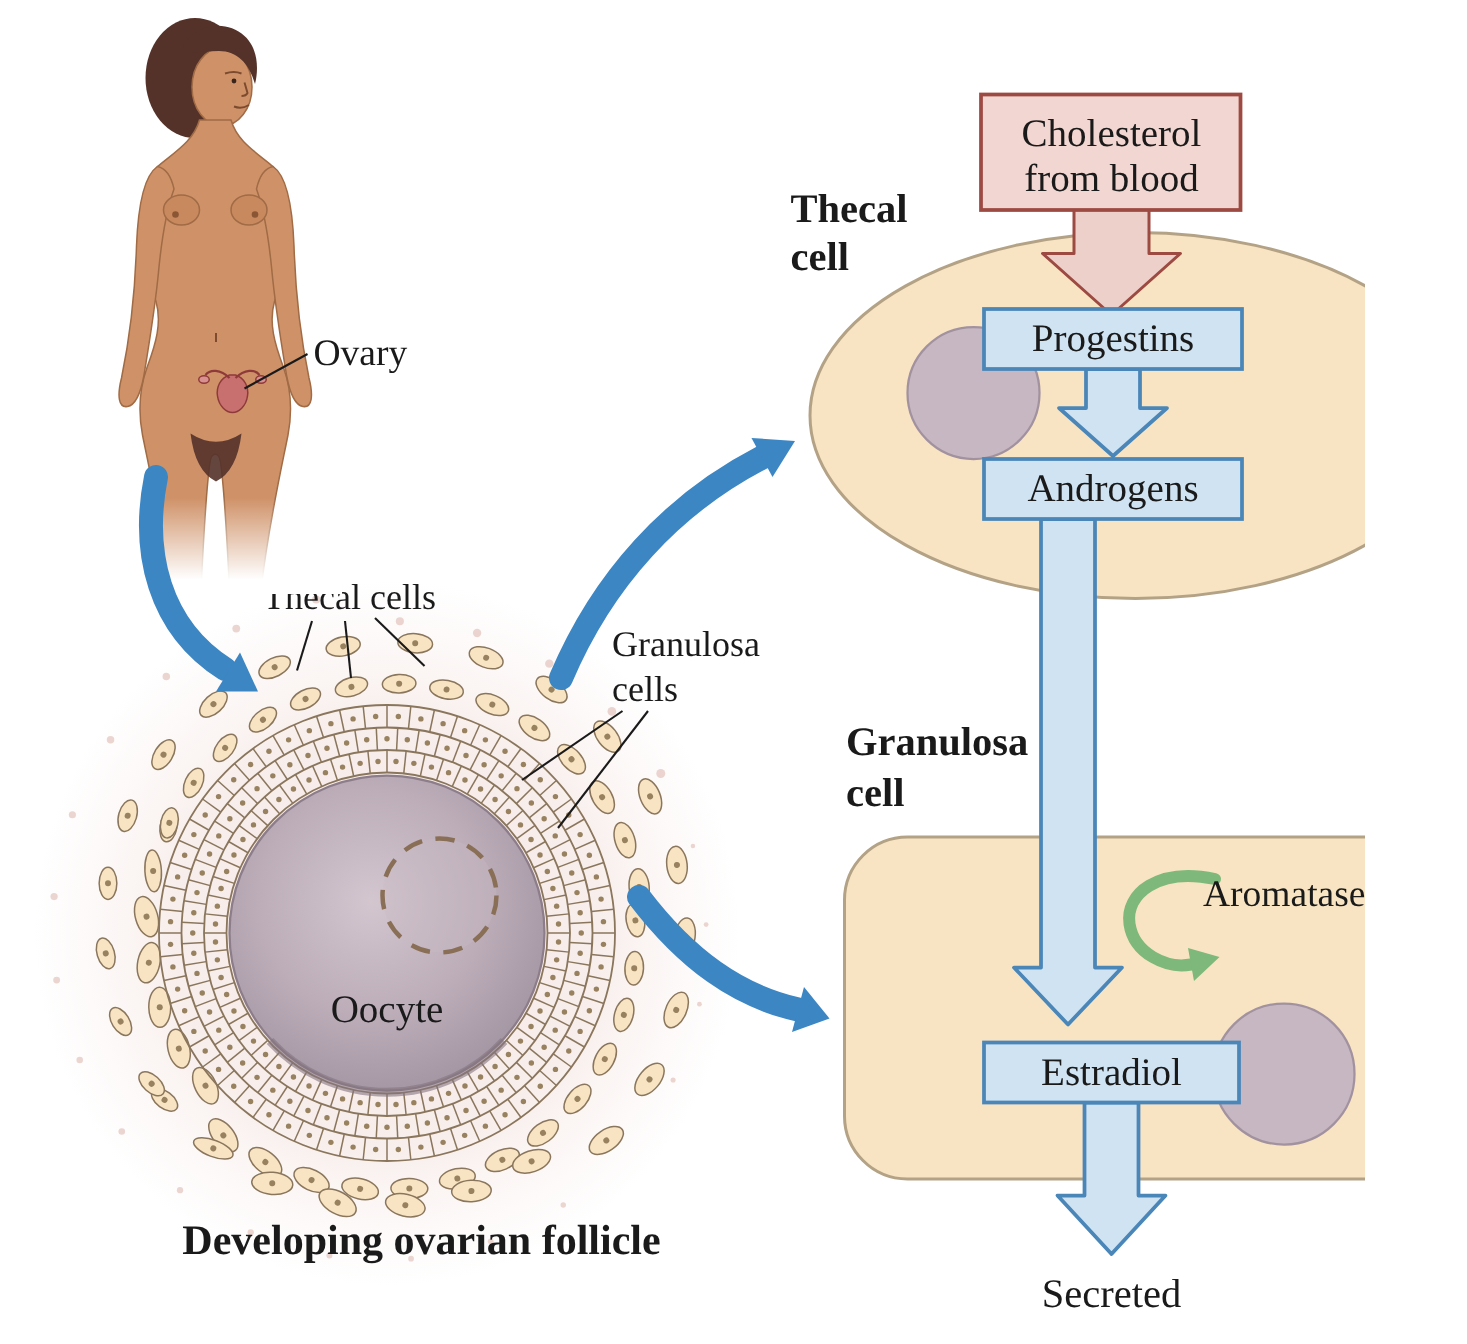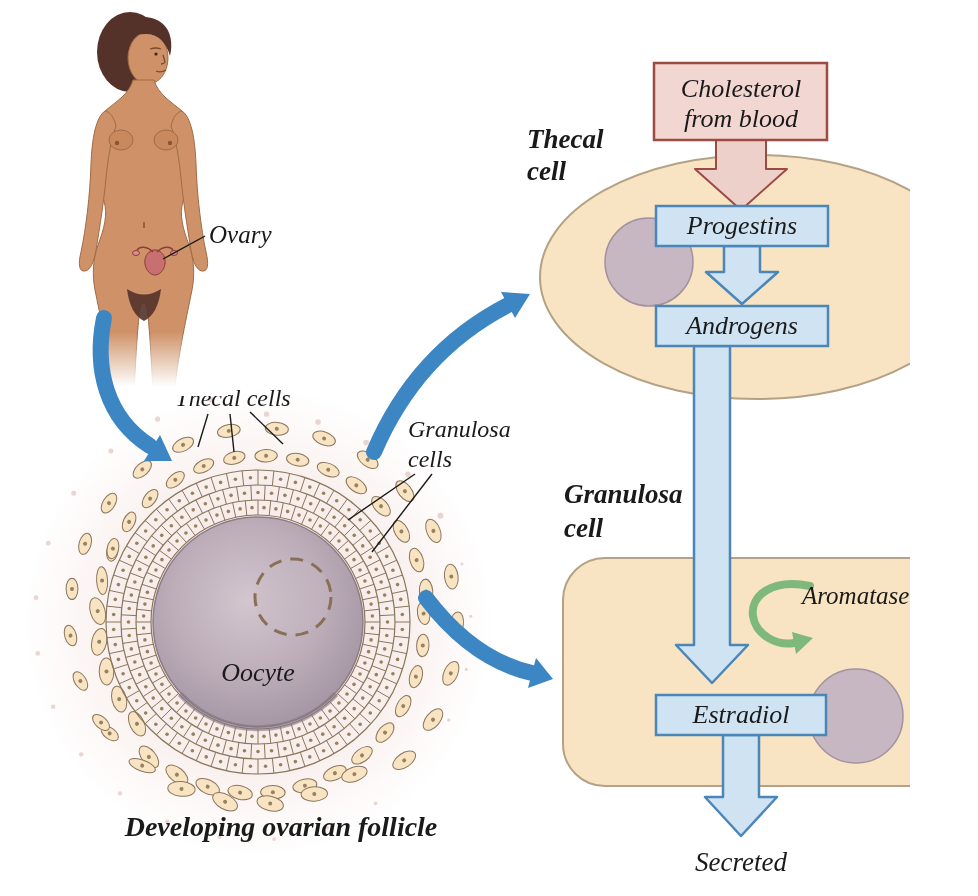--- a/index.html
+++ b/index.html
@@ -1,16 +1,16 @@
 <!DOCTYPE html>
 <html style="--arrow-blue: #3c86c4; --box-fill: #cfe3f2; --box-stroke: #4a86b8; --cell-fill: #f8e4c2; --cell-stroke: #b3a285; --input-fill: #f2d6d1; --input-stroke: #9c4a42; --pink-arrow-fill: #eed0ca; --green-arrow: #7eb87a; --nucleus-fill: #c7b7c3; --nucleus-stroke: #a292a0; --oocyte-fill: #b3a3b0; --skin: #cf9268; --hair: #54322a; --text: #1a1a1a;"><head>
 <meta charset="utf-8">
 <style>
   html,body{margin:0;padding:0;background:#ffffff;}
-  .stage{position:relative;width:910px;height:896px;background:#fff;overflow:hidden;font-style:italic;}
+  .stage{position:relative;width:910px;height:896px;background:#fff;overflow:hidden;}
   .t{font-family:"Liberation Serif","DejaVu Serif",serif;fill:var(--text,#1a1a1a);}
   .b{font-weight:bold;}
   .mid{text-anchor:middle;}
   .bbox{fill:var(--box-fill,#cfe3f2);stroke:var(--box-stroke,#4a86b8);stroke-width:2.5;}
   .barrow{fill:var(--box-fill,#cfe3f2);stroke:var(--box-stroke,#4a86b8);stroke-width:2.5;stroke-linejoin:round;}
   .parrow{fill:var(--pink-arrow-fill,#eed0ca);stroke:var(--input-stroke,#9c4a42);stroke-width:2;stroke-linejoin:round;}
   .inputbox{fill:var(--input-fill,#f2d6d1);stroke:var(--input-stroke,#9c4a42);stroke-width:2.5;}
   .curved{fill:none;stroke:var(--arrow-blue,#3c86c4);stroke-width:16;stroke-linecap:round;}
   .chead{fill:var(--arrow-blue,#3c86c4);}
   .cellbody{fill:var(--cell-fill,#f8e4c2);stroke:var(--cell-stroke,#b3a285);stroke-width:2;}

